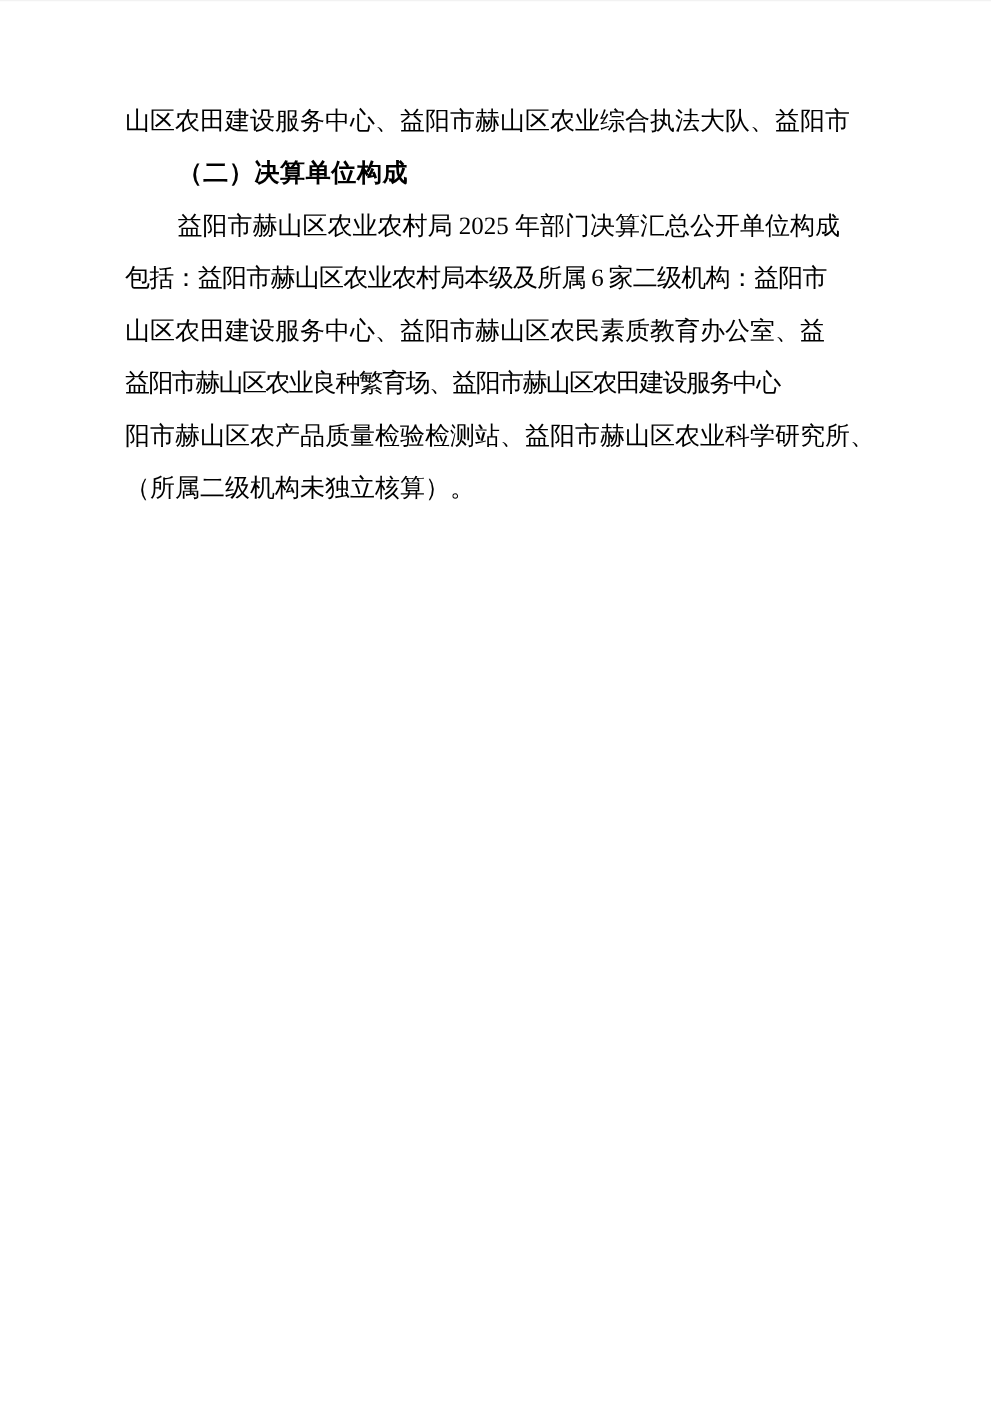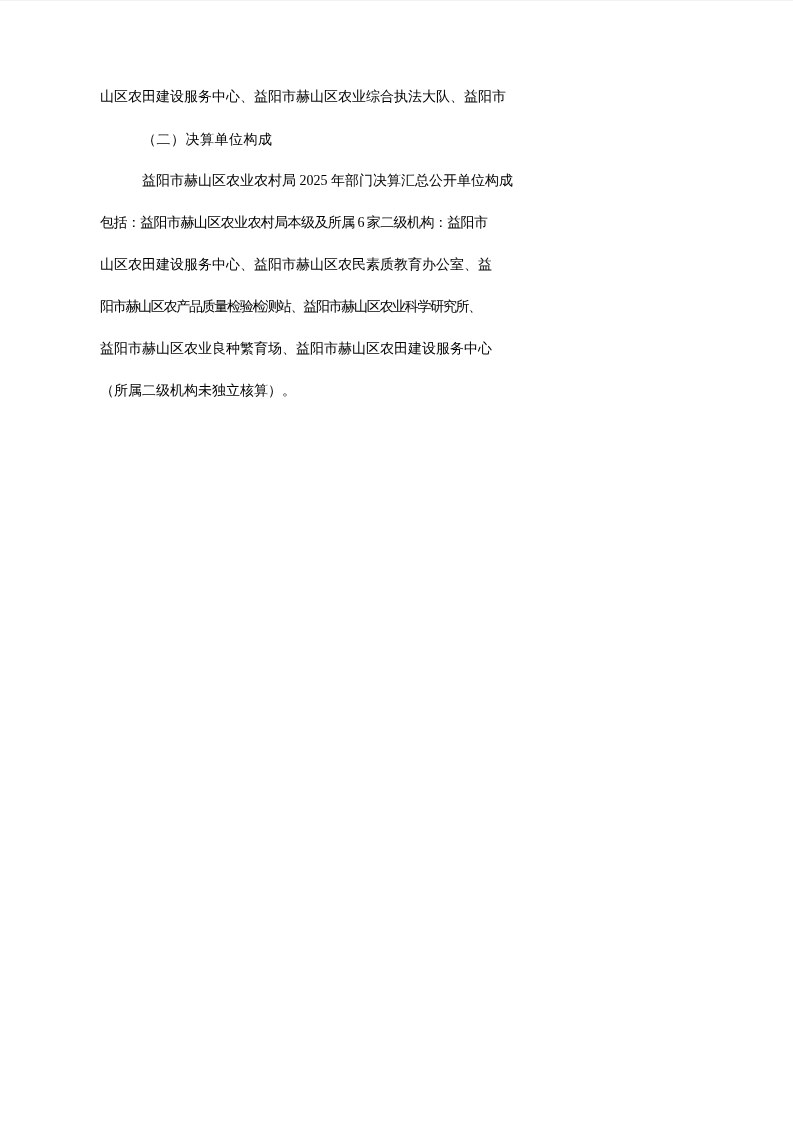--- a/index.html
+++ b/index.html
@@ -16,34 +16,34 @@
     box-sizing: border-box;
     border-top: 1px solid #f2f2f2;
   }
   .text-block {
     position: absolute;
     left: 100px;
     top: 75px;
     width: 593px;
     color: #000000;
     font-family: "Liberation Serif", "DejaVu Serif", serif;
-    font-size: 14px;
+    font-size: 20px;
     line-height: 42px;
   }
   .line {
     height: 42px;
     white-space: nowrap;
     overflow: visible;
   }
   .indent {
     padding-left: 42px;
   }
   .heading-line {
     font-family: "Liberation Sans", "DejaVu Sans", sans-serif;
-    font-weight: 400;
+    font-weight: 700;
     letter-spacing: 0.5px;
   }
   
   .body-par .line:nth-child(2) { letter-spacing: -0.6px; }
   .body-par .line:nth-child(4) { letter-spacing: -1.3px; }
 </style>
 </head>
 <body>
 
 <div class="page">
@@ -54,19 +54,19 @@
     </div>
 
     <div>
       <div class="line heading-line indent">（二）决算单位构成</div>
     </div>
 
     <div class="body-par">
       <div class="line indent">益阳市赫山区农业农村局 2025 年部门决算汇总公开单位构成</div>
       <div class="line">包括：益阳市赫山区农业农村局本级及所属 6 家二级机构：益阳市</div>
       <div class="line">山区农田建设服务中心、益阳市赫山区农民素质教育办公室、益</div>
+      <div class="line">益阳市赫山区农业良种繁育场、益阳市赫山区农田建设服务中心</div>
       <div class="line">阳市赫山区农产品质量检验检测站、益阳市赫山区农业科学研究所、</div>
-      <div class="line">益阳市赫山区农业良种繁育场、益阳市赫山区农田建设服务中心</div>
       <div class="line">（所属二级机构未独立核算）。</div>
     </div>
 
   </div>
 </div>
 
 </body></html>

